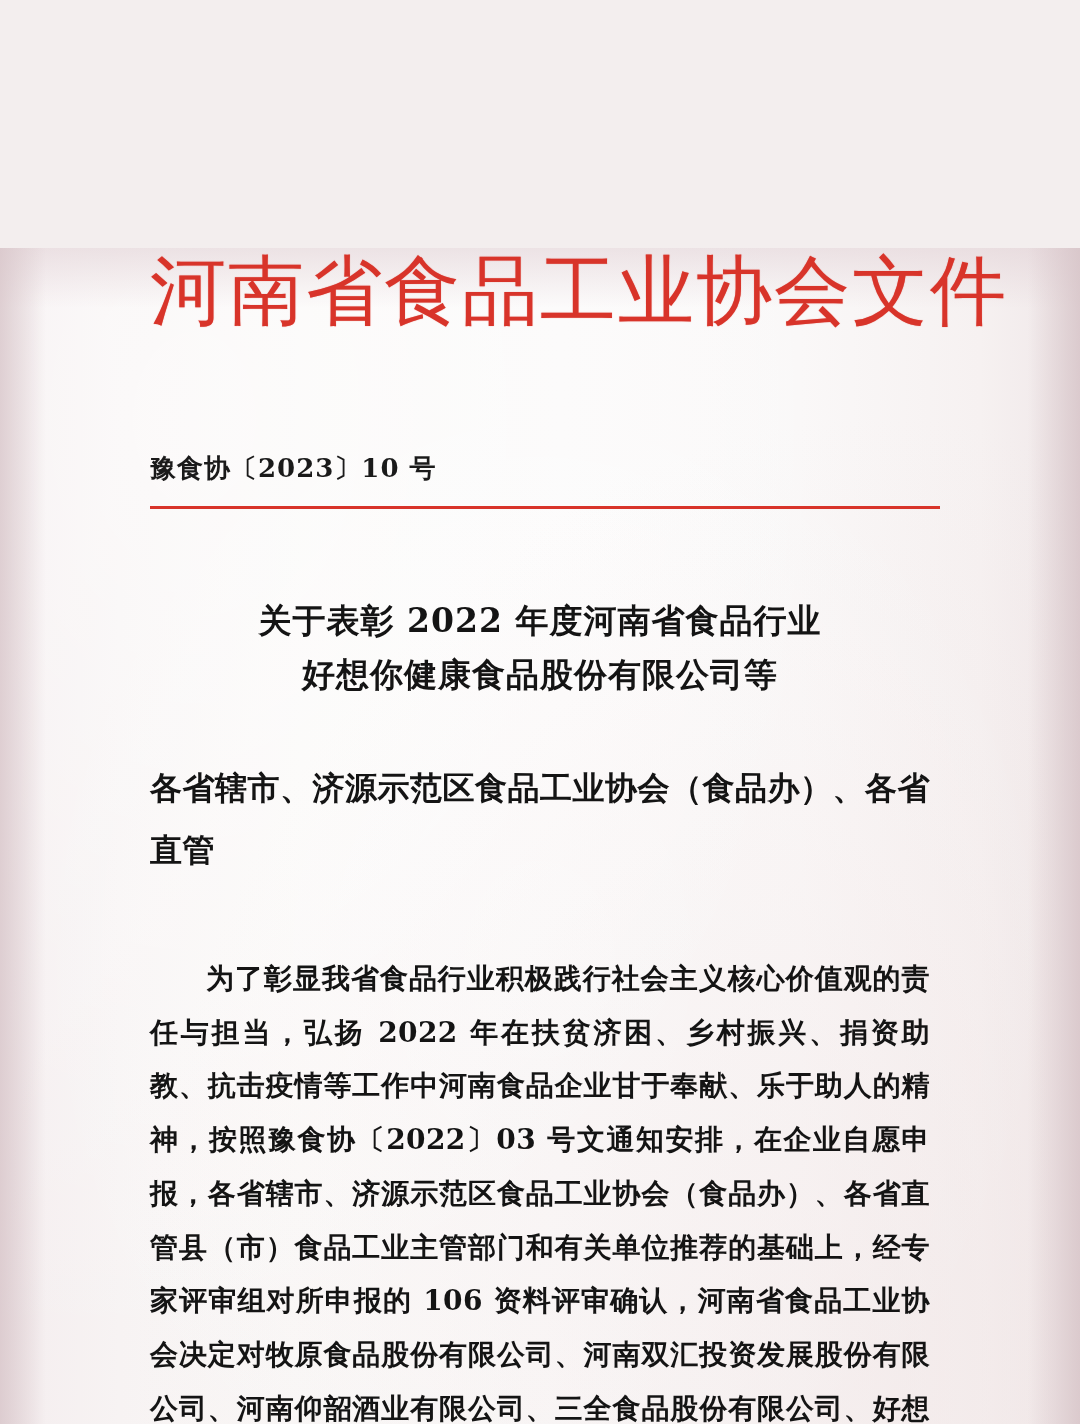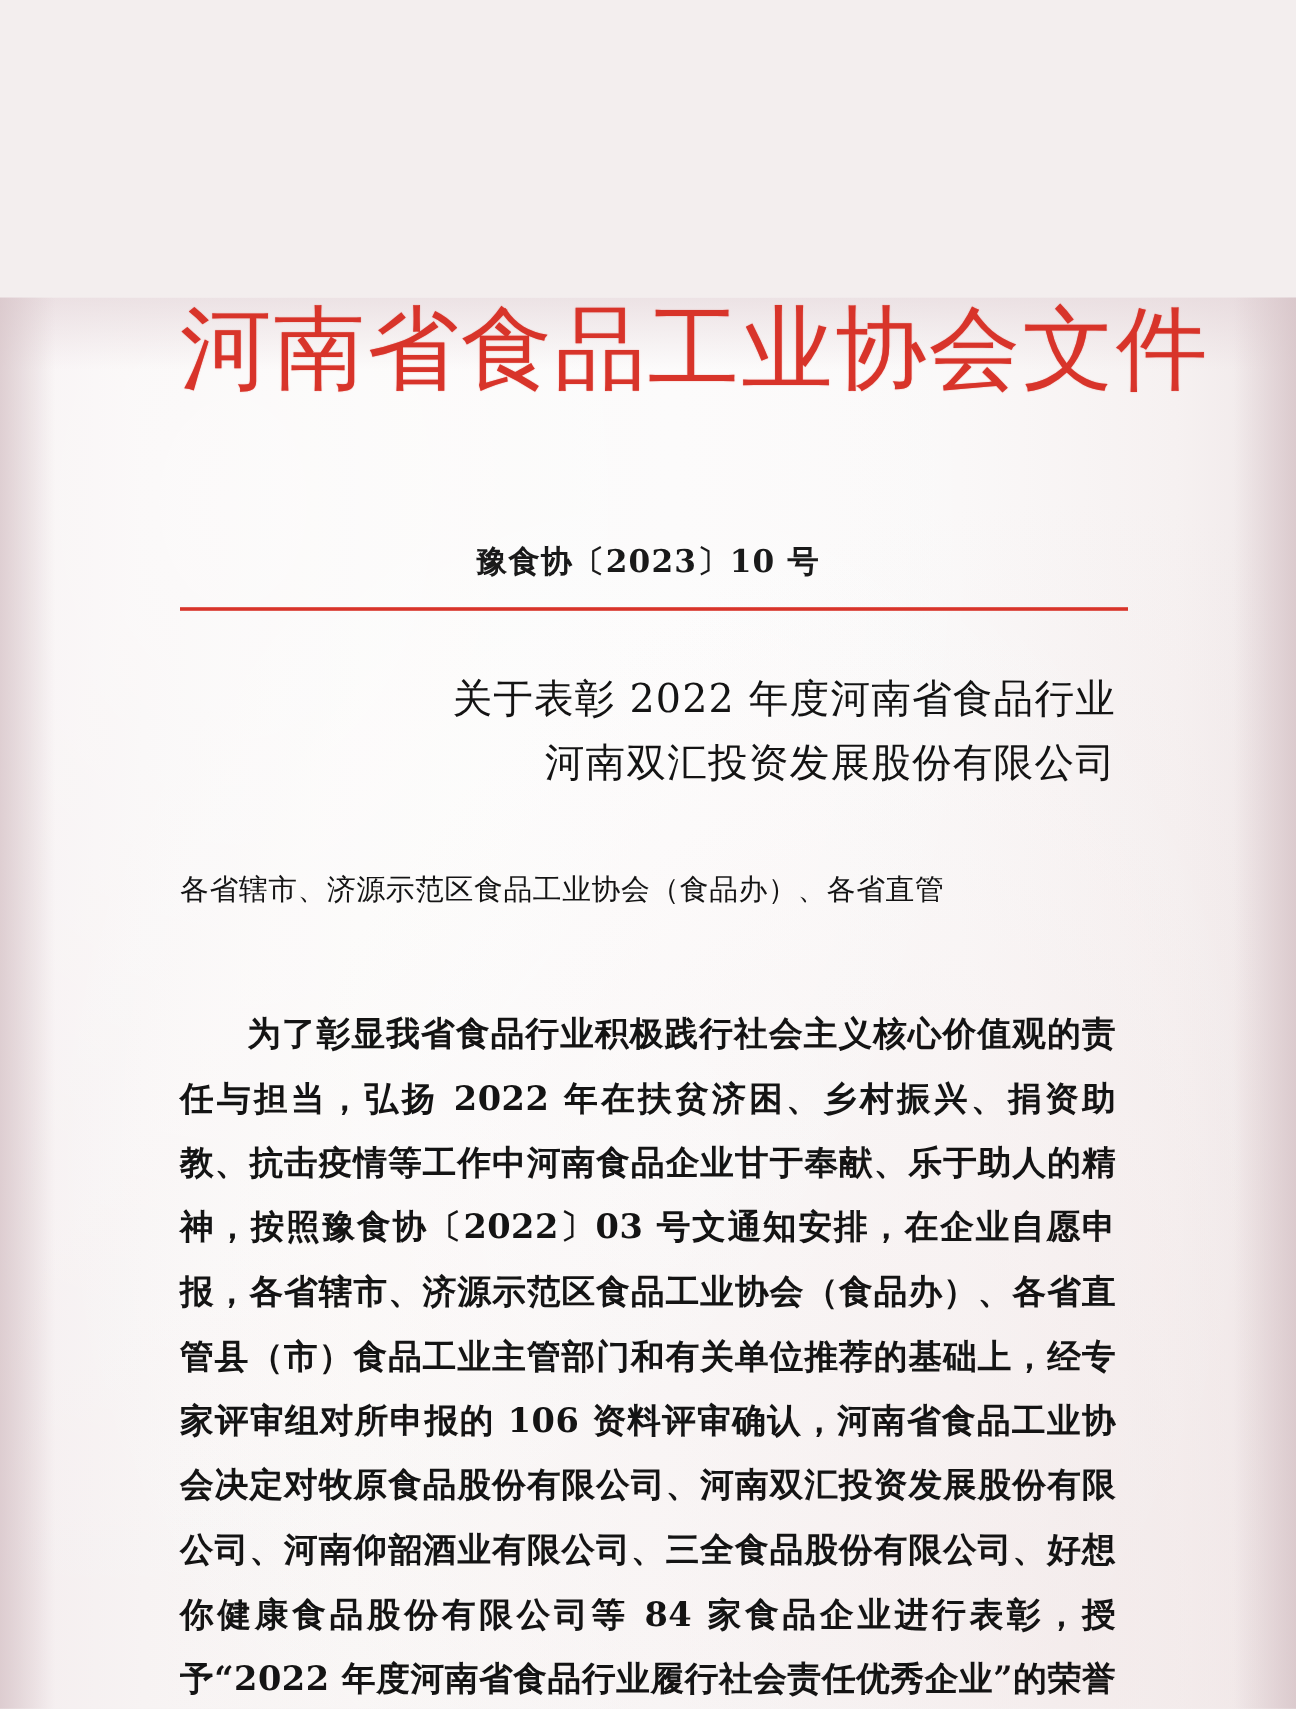--- a/index.html
+++ b/index.html
@@ -79,52 +79,51 @@
     font-weight: normal;
     font-size: 76px;
     letter-spacing: 2px;
     line-height: 1.12;
     text-shadow: 0 0 1px rgba(216,52,42,0.6);
     white-space: nowrap;
   }
 
   .doc-number {
     margin-top: 118px;
-    text-align: center;
     font-size: 26px;
     color: #1a1a1a;
     font-weight: bold;
     letter-spacing: 1px;
   }
 
   .red-rule {
     margin: 20px auto 0 auto;
     width: 790px;
     height: 3px;
     background: #d8342a;
   }
 
   .title {
-    margin-top: 46px;
-    text-align: right;
+    margin-top: 85px;
+    text-align: center;
     font-size: 33px;
-    font-weight: normal;
+    font-weight: bold;
     color: #141414;
     line-height: 1.62;
     letter-spacing: 1px;
   }
   .title .line2 {
     display: block;
   }
 
   .addressee {
     margin-top: 56px;
-    font-size: 24px;
+    font-size: 32px;
     color: #141414;
-    font-weight: normal;
+    font-weight: bold;
     line-height: 1.95;
     letter-spacing: 0.5px;
   }
 
   .body-text {
     margin-top: 70px;
     font-size: 28px;
     color: #141414;
     font-weight: bold;
     line-height: 1.92;
@@ -147,21 +146,21 @@
   <div class="content">
 
     <div class="masthead">河南省食品工业协会文件</div>
 
     <div class="doc-number">豫食协〔2023〕10 号</div>
 
     <div class="red-rule"></div>
 
     <div class="title">
       <span class="line1">关于表彰 2022 年度河南省食品行业</span>
-      <span class="line2">河南双汇投资发展股份有限公司</span>
+      <span class="line2">好想你健康食品股份有限公司等</span>
     </div>
 
     <div class="addressee">
       <div>各省辖市、济源示范区食品工业协会（食品办）、各省直管</div>
     </div>
 
     <div class="body-text">
       <p>为了彰显我省食品行业积极践行社会主义核心价值观的责任与担当，弘扬 2022 年在扶贫济困、乡村振兴、捐资助教、抗击疫情等工作中河南食品企业甘于奉献、乐于助人的精神，按照豫食协〔2022〕03 号文通知安排，在企业自愿申报，各省辖市、济源示范区食品工业协会（食品办）、各省直管县（市）食品工业主管部门和有关单位推荐的基础上，经专家评审组对所申报的 106 资料评审确认，河南省食品工业协会决定对牧原食品股份有限公司、河南双汇投资发展股份有限公司、河南仰韶酒业有限公司、三全食品股份有限公司、好想你健康食品股份有限公司等 84 家食品企业进行表彰，授予“2022 年度河南省食品行业履行社会责任优秀企业”的荣誉称号。</p>
     </div>
 

